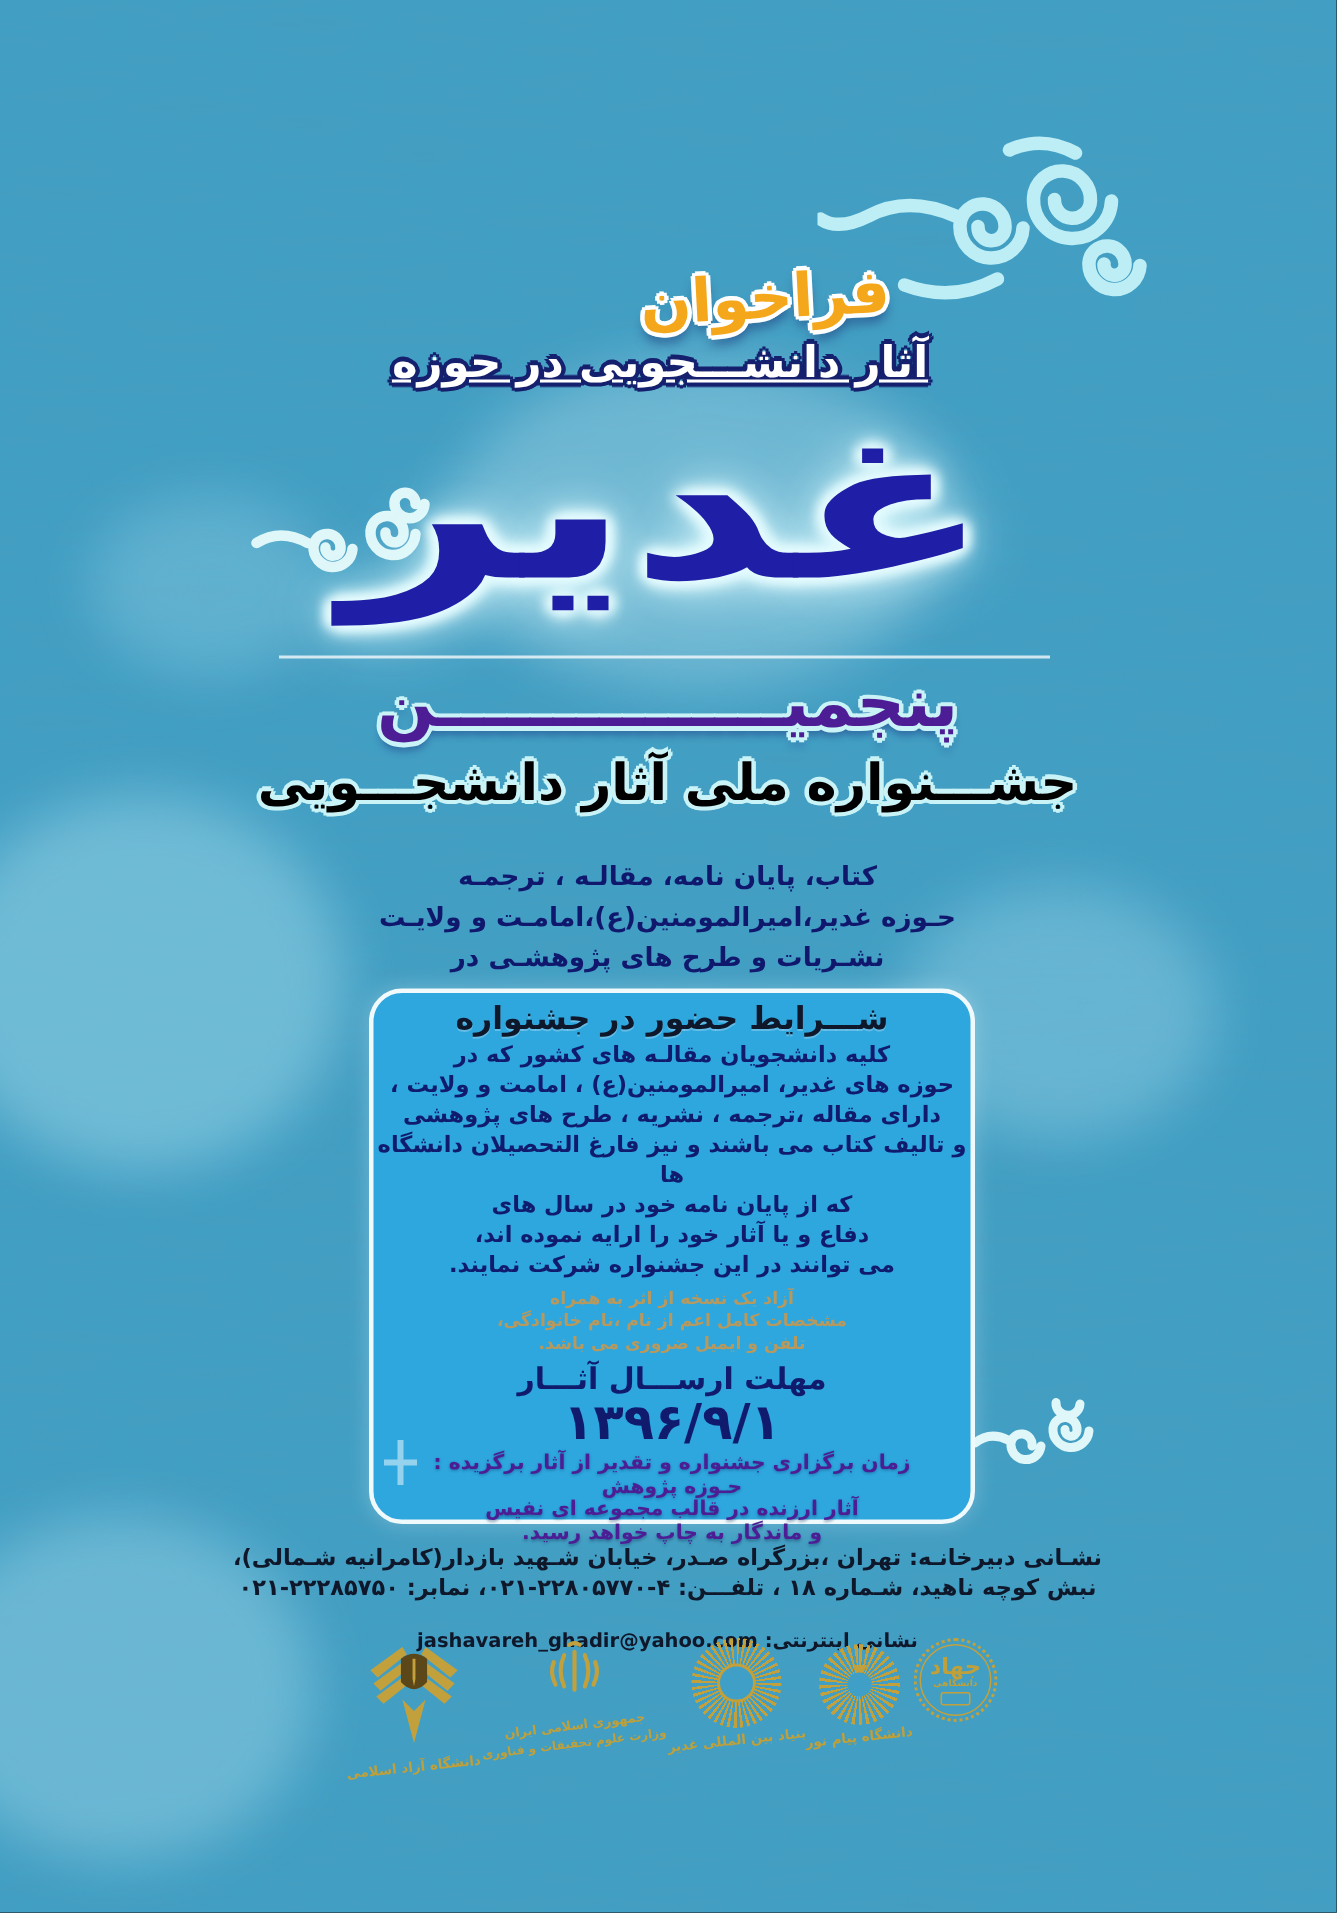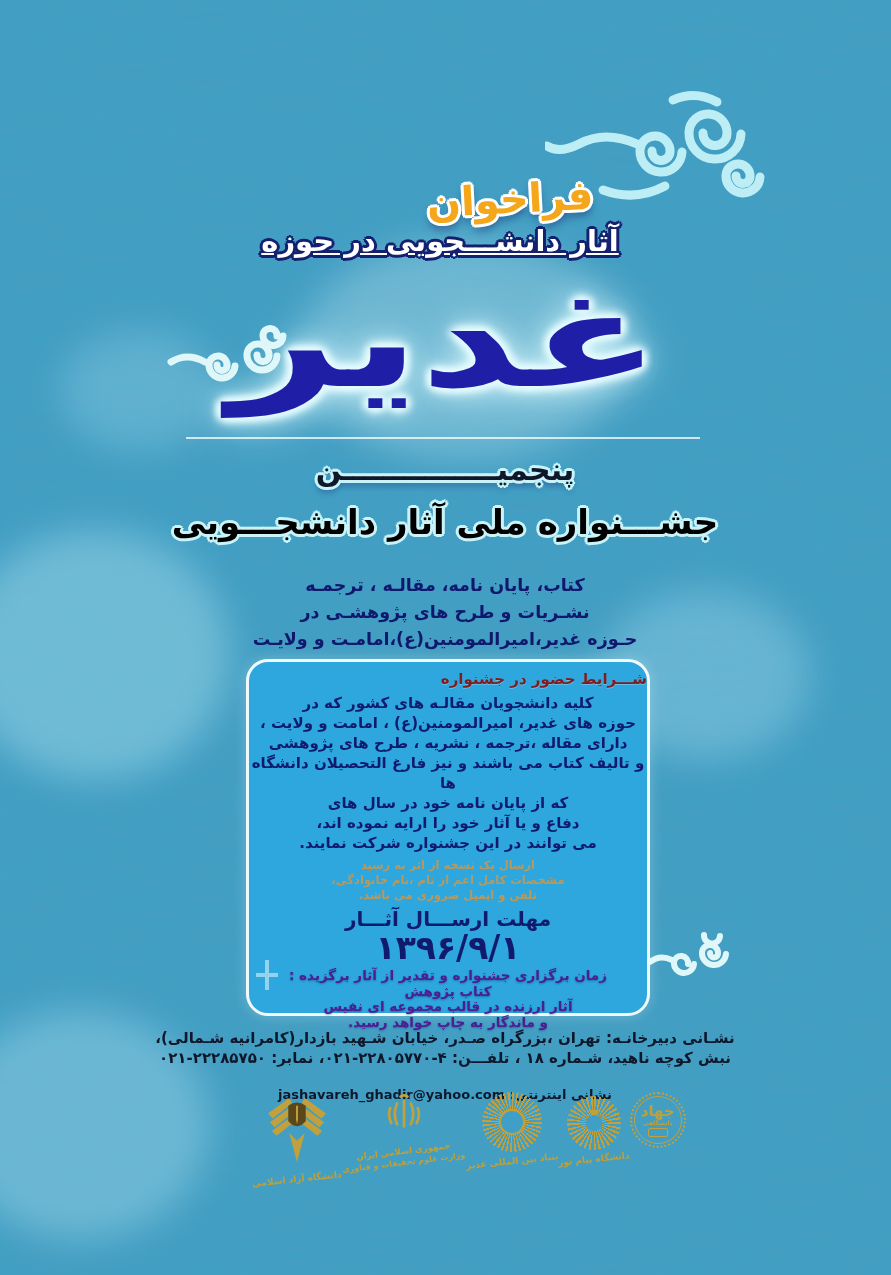--- a/index.html
+++ b/index.html
@@ -45,22 +45,22 @@
   .ghadir{
     left:95px;top:248px;width:700px;height:190px;line-height:185px;
     font-size:132px;font-weight:bold;color:#1e1ea6;
     transform:scaleX(1.45);transform-origin:center;
     text-shadow:
       0 0 10px #eafcff,0 0 22px #d4f6fb,0 0 40px rgba(225,250,253,.95),
       -3px 0 6px #e8fbfe,3px 0 6px #e8fbfe,0 4px 8px #e8fbfe,0 -4px 8px #e8fbfe;
   }
   .divider{position:absolute;left:186px;top:437px;width:514px;height:2px;background:rgba(255,255,255,.75);}
   .ordinal{
-    left:130px;top:452px;width:630px;
-    font-size:30px;font-weight:bold;color:#0f172a;
+    left:130px;top:442px;width:630px;
+    font-size:45px;font-weight:bold;color:#4c1d95;
     text-shadow:
       -2px -2px 0 #c9f3f6,2px -2px 0 #c9f3f6,-2px 2px 0 #c9f3f6,2px 2px 0 #c9f3f6,
       -3px 0 0 #c9f3f6,3px 0 0 #c9f3f6,0 3px 0 #c9f3f6,0 -3px 0 #c9f3f6,
       0 5px 6px rgba(18,26,114,.45);
   }
   .festival{
     left:100px;top:502px;width:690px;
     font-size:34px;font-weight:bold;color:#000000;
     text-shadow:
       -2px -2px 0 #c9f3f6,2px -2px 0 #c9f3f6,-2px 2px 0 #c9f3f6,2px 2px 0 #c9f3f6,
@@ -71,43 +71,43 @@
     font-size:17.5px;font-weight:bold;color:#10186e;line-height:27px;
   }
 
   .cond-box{
     position:absolute;left:246px;top:659px;width:404px;height:357px;
     background:#2ea6de;border:3px solid #f0fafc;border-radius:22px;
     box-sizing:border-box;text-align:center;
     box-shadow:0 0 14px rgba(255,255,255,.25);
     padding-top:5px;
   }
-  .cond-title{font-size:15px;font-weight:bold;color:#7f1d1d;line-height:24px;
-    text-shadow:0 1px 0 rgba(255,255,255,.25);text-align:right;}
+  .cond-title{font-size:21px;font-weight:bold;color:#0f172a;line-height:24px;
+    text-shadow:0 1px 0 rgba(255,255,255,.25);}
   .cond-body{margin-top:2px;font-size:15px;font-weight:bold;color:#101b6e;line-height:20px;}
   .cond-note{margin-top:5px;font-size:11.5px;font-weight:bold;color:#c89850;opacity:.9;line-height:15px;}
   .deadline-label{margin-top:5px;font-size:20px;font-weight:bold;color:#101b6e;letter-spacing:1px;line-height:22px;}
   .deadline-date{font-size:33px;font-weight:bold;color:#101b6e;line-height:36px;letter-spacing:2px;}
   .schedule{margin-top:2px;font-size:13.5px;font-weight:bold;color:#4c1d95;line-height:15.5px;
     text-shadow:0 1px 2px rgba(10,40,90,.4);}
 
   .plus-mark{position:absolute;left:256px;top:960px;width:22px;height:30px;opacity:.55;}
   .plus-mark:before{content:"";position:absolute;left:9px;top:0;width:4px;height:30px;background:#e8f7fa;}
   .plus-mark:after{content:"";position:absolute;left:0;top:13px;width:22px;height:4px;background:#e8f7fa;}
 
   .contact{
     left:60px;top:1028px;width:770px;
     font-size:15px;font-weight:bold;color:#0f172a;line-height:20px;white-space:normal;
   }
   .contact .email-row{font-size:13px;margin-top:17px;}
   .contact .email{direction:ltr;unicode-bidi:embed;font-weight:bold;}
 
   .logos{
     position:absolute;left:252px;top:1092px;width:392px;height:130px;
-    display:flex;justify-content:flex-end;align-items:flex-start;
+    display:flex;justify-content:center;align-items:flex-start;
   }
   .logo{display:flex;flex-direction:column;align-items:center;color:#bfa03a;}
   .logo .cap{font-size:9px;font-weight:bold;margin-top:4px;white-space:nowrap;transform:rotate(-6deg);}
   .seal{
     width:56px;height:56px;border-radius:50%;border:2px dotted #c2a13d;
     display:flex;flex-direction:column;align-items:center;justify-content:center;box-sizing:border-box;
   }
   .seal-inner{width:46px;height:46px;border-radius:50%;border:1px solid #c2a13d;
     display:flex;flex-direction:column;align-items:center;justify-content:center;}
   .seal-title{font-size:15px;font-weight:bold;line-height:15px;}
@@ -184,45 +184,45 @@
 
   <div class="txt callout">فراخوان</div>
   <div class="txt scope">آثار دانشـــجویی در حوزه</div>
   <div class="txt ghadir">غدیر</div>
   <div class="divider"></div>
   <div class="txt ordinal">پنجمیـــــــــــــــن</div>
   <div class="txt festival">جشـــنواره ملی آثار دانشجـــویی</div>
 
   <div class="txt cats">
     <div>کتاب، پایان نامه، مقالـه ، ترجمـه</div>
+    <div>حـوزه غدیر،امیرالمومنین(ع)،امامـت و ولایـت</div>
     <div>نشـریات و طرح های پژوهشـی در</div>
-    <div>حـوزه غدیر،امیرالمومنین(ع)،امامـت و ولایـت</div>
   </div>
 
   <div class="cond-box">
     <div class="cond-title">شـــرایط حضور در جشنواره</div>
     <div class="cond-body">
       <div>کلیه دانشجویان مقالـه های کشور که در</div>
       <div>حوزه های غدیر، امیرالمومنین(ع) ، امامت و ولایت ،</div>
       <div>دارای مقاله ،ترجمه ، نشریه ، طرح های پژوهشی</div>
       <div>و تالیف کتاب می باشند و نیز فارغ التحصیلان دانشگاه ها</div>
       <div>که از پایان نامه خود در سال های</div>
       <div>دفاع و یا آثار خود را ارایه نموده اند،</div>
       <div>می توانند در این جشنواره شرکت نمایند.</div>
     </div>
     <div class="cond-note">
-      <div>ارسال یک نسخه از اثر به رسید</div>
+      <div>آزاد یک نسخه از اثر به همراه</div>
       <div>مشخصات کامل اعم از نام ،نام خانوادگی،</div>
       <div>تلفن و ایمیل ضروری می باشد.</div>
     </div>
     <div class="deadline-label">مهلت ارســـال آثـــار</div>
     <div class="deadline-date">۱۳۹۶/۹/۱</div>
     <div class="schedule">
       <div>زمان برگزاری جشنواره و تقدیر از آثار برگزیده :</div>
-      <div>کتاب پژوهش</div>
+      <div>حـوزه پژوهش</div>
       <div>آثار ارزنده در قالب مجموعه ای نفیس</div>
       <div>و ماندگار به چاپ خواهد رسید.</div>
     </div>
   </div>
 
   <div class="plus-mark"></div>
 
   <div class="txt contact">
     <div>نشـانی دبیرخانـه: تهران ،بزرگراه صـدر، خیابان شـهید بازدار(کامرانیه شـمالی)،</div>
     <div>نبش کوچه ناهید، شـماره ۱۸ ، تلفـــن: ۴-۲۲۸۰۵۷۷۰-۰۲۱، نمابر: ۲۲۲۸۵۷۵۰-۰۲۱</div>

